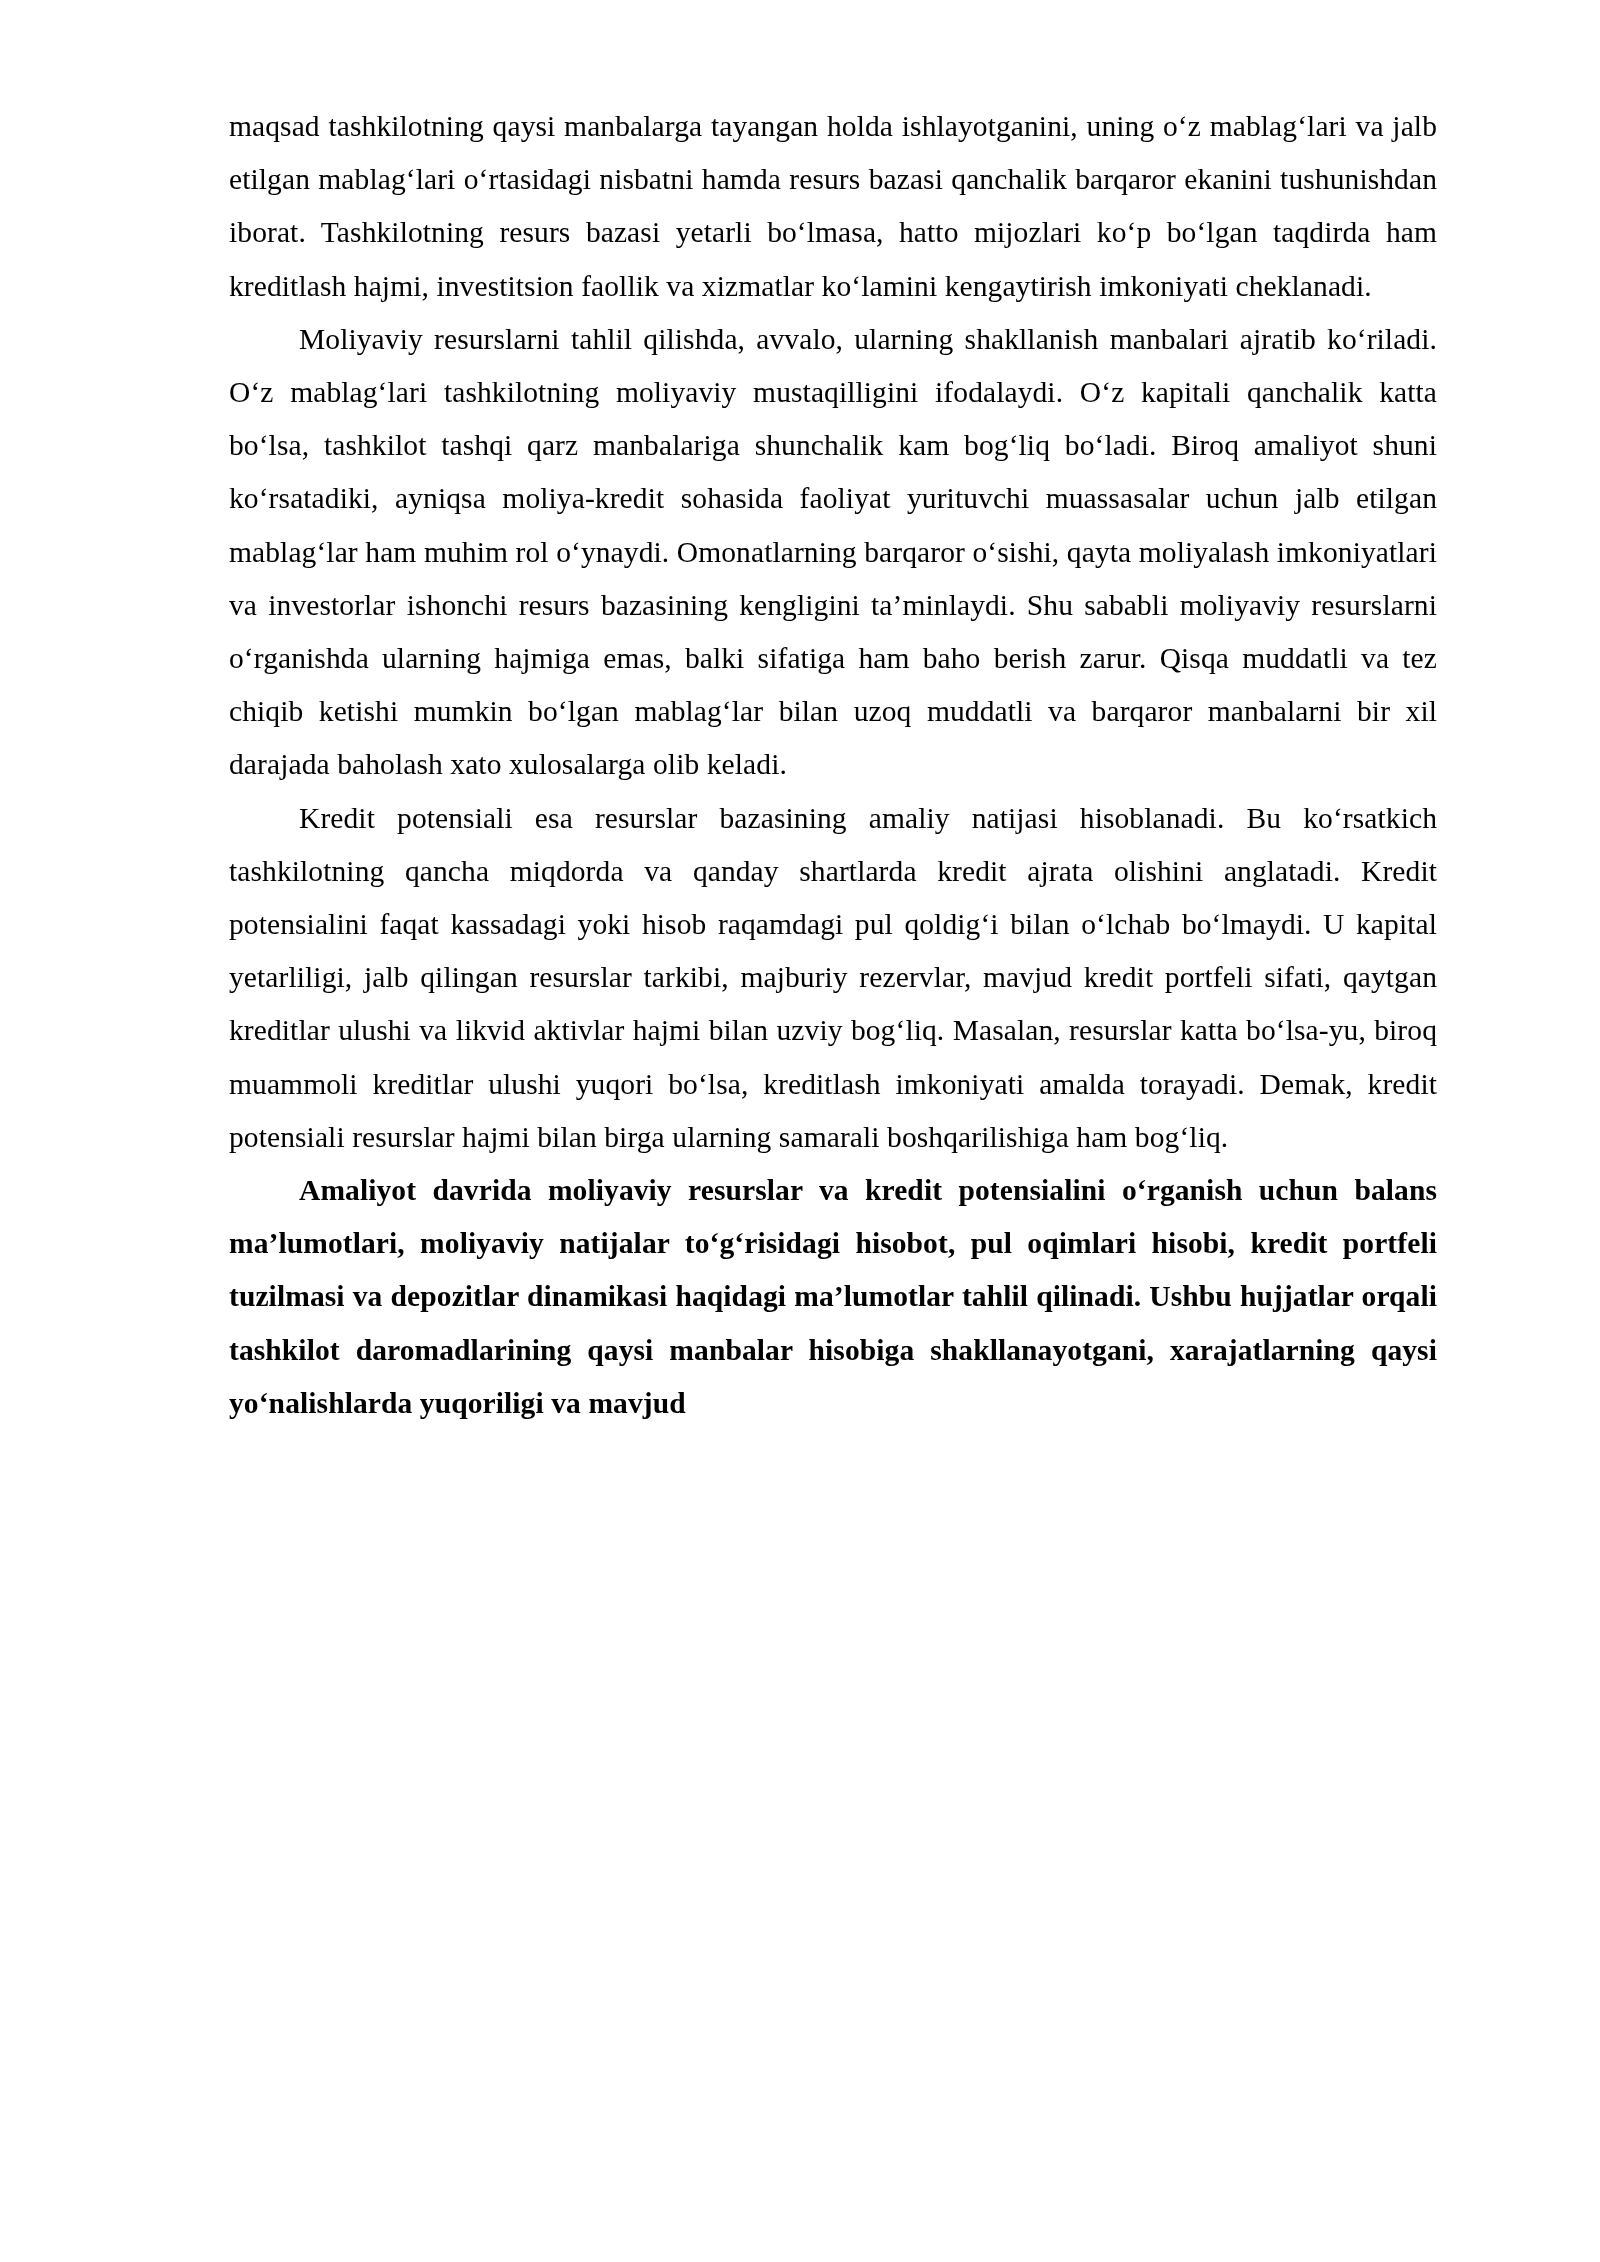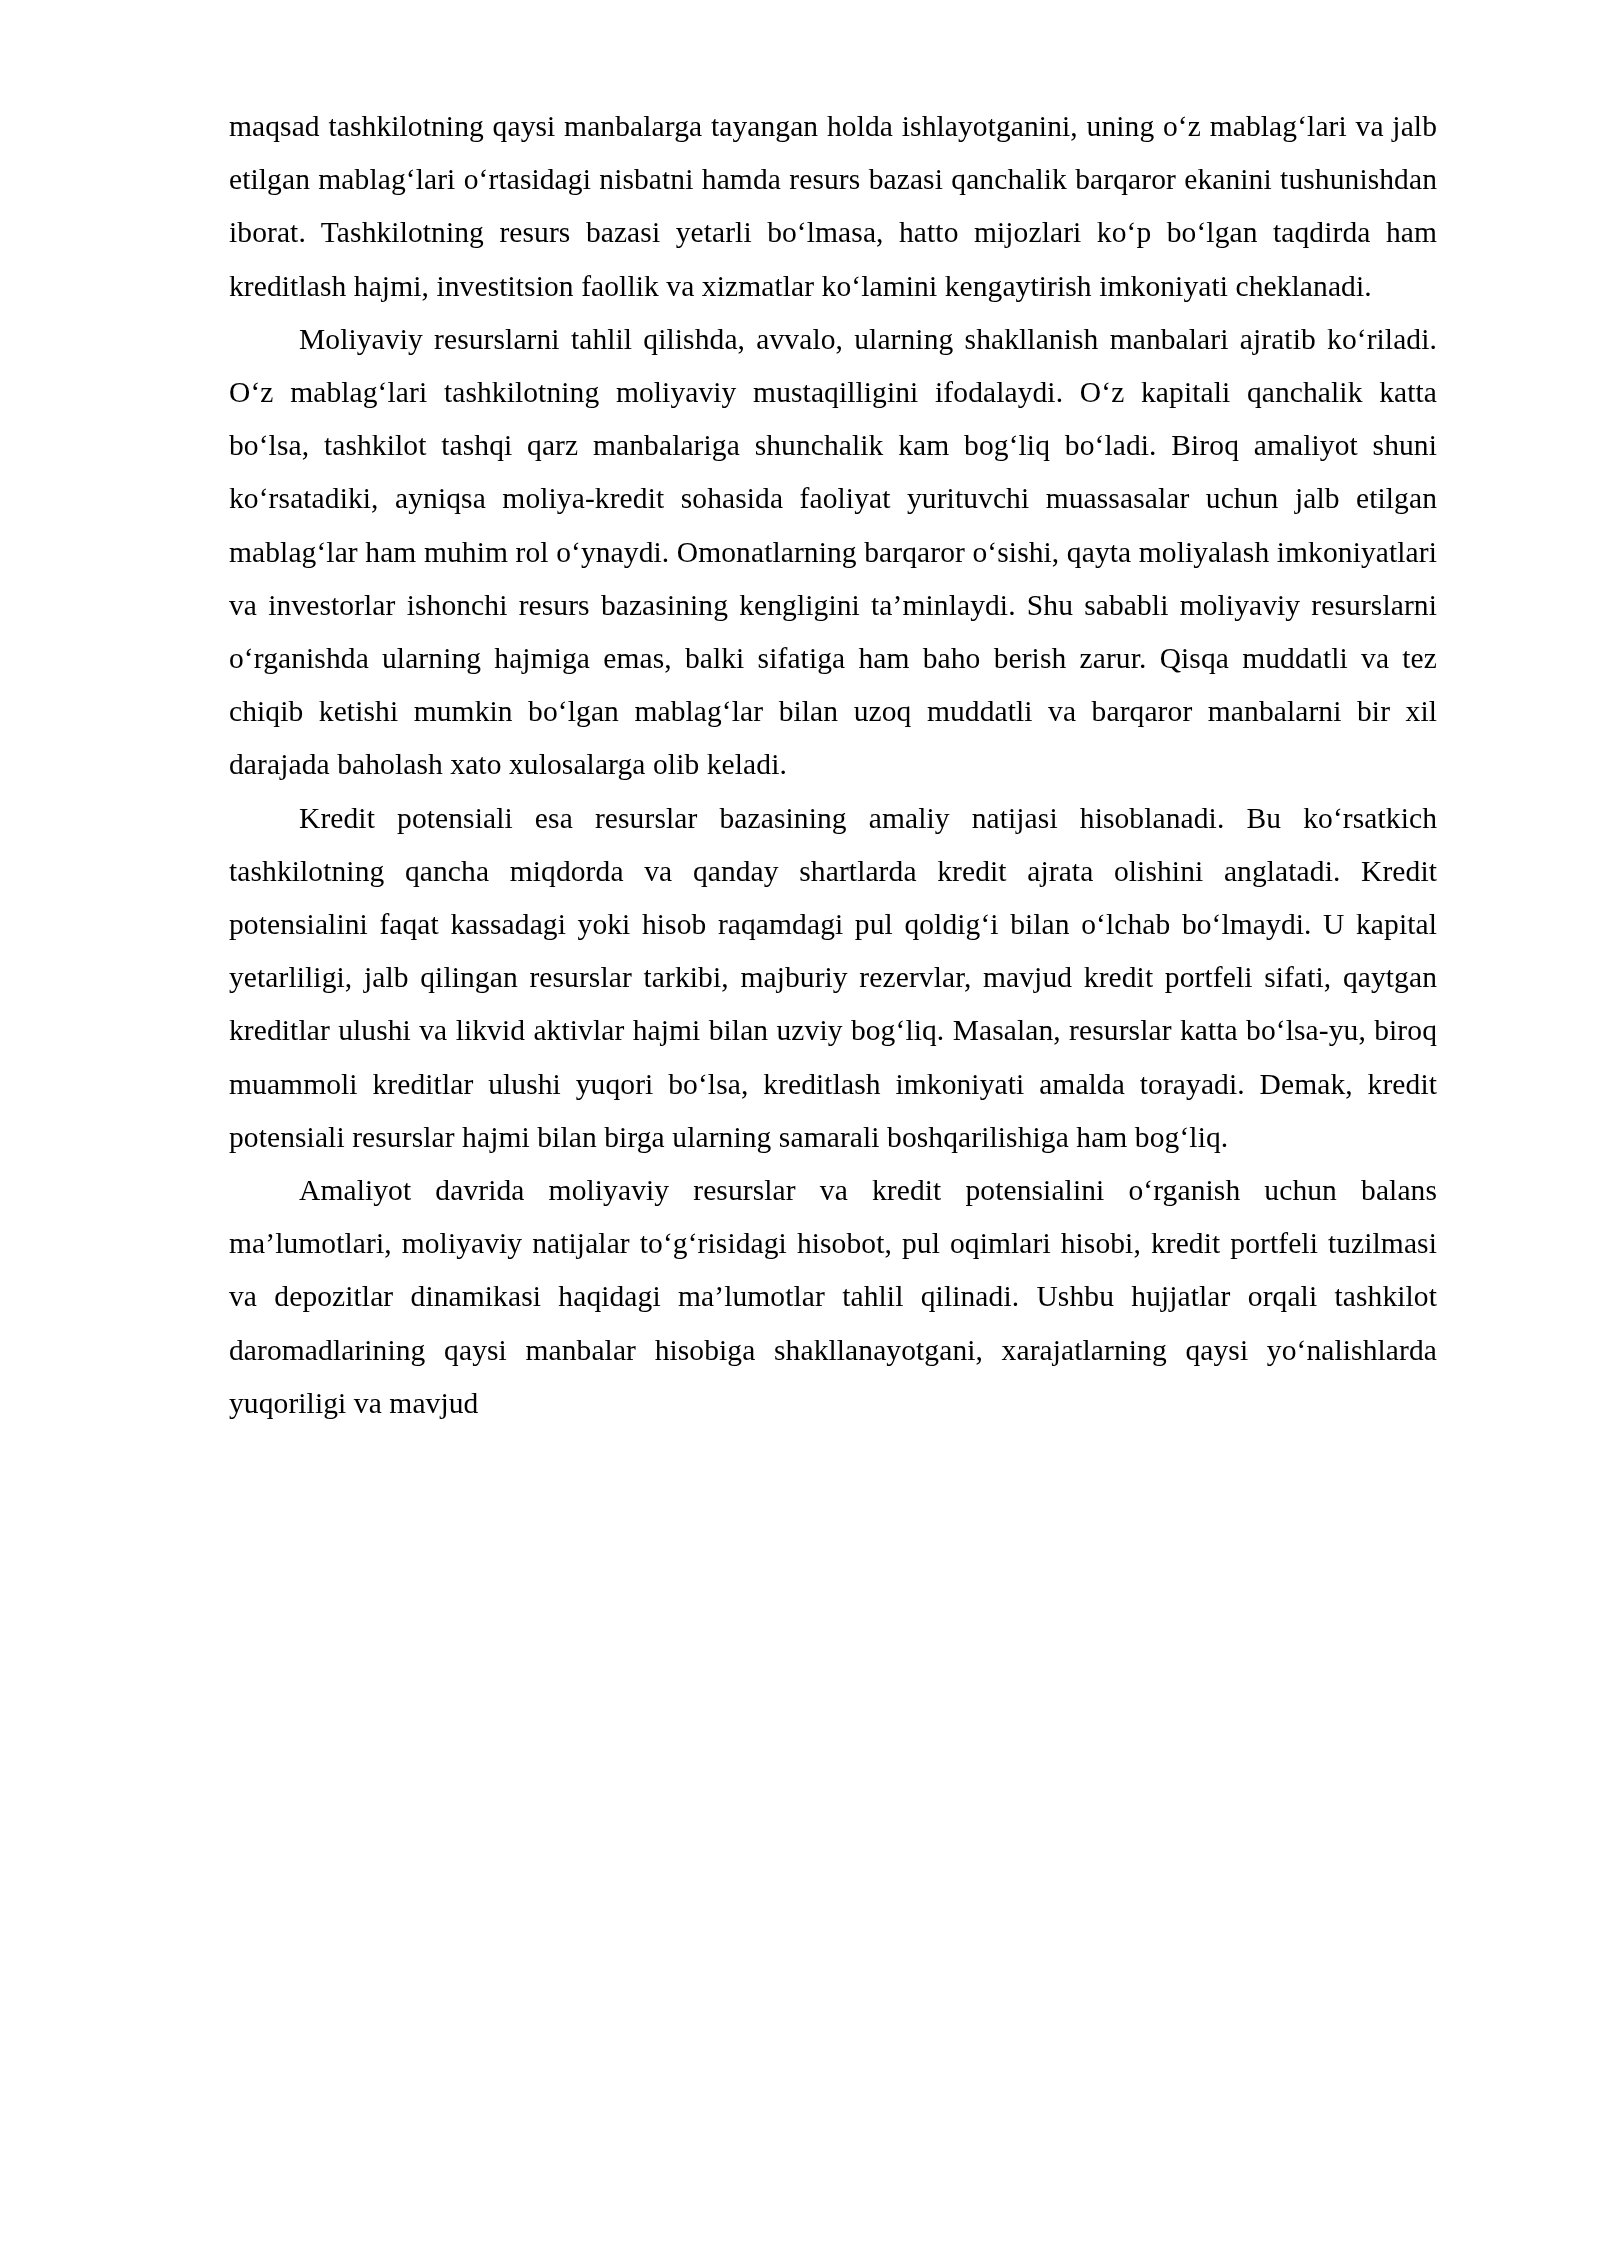--- a/index.html
+++ b/index.html
@@ -38,20 +38,21 @@
     word-spacing: 0px;
     hyphens: none;
     -webkit-hyphens: none;
   }
   p.para.indent {
     text-indent: 70px;
   }
   
   p.para:last-child {
     text-align: justify;
+    font-weight: bold;
   }
 </style>
 </head>
 <body>
 
 <div class="page">
   <div class="text-column">
     <p class="para">maqsad tashkilotning qaysi manbalarga tayangan holda ishlayotganini, uning o‘z mablag‘lari va jalb etilgan mablag‘lari o‘rtasidagi nisbatni hamda resurs bazasi qanchalik barqaror ekanini tushunishdan iborat. Tashkilotning resurs bazasi yetarli bo‘lmasa, hatto mijozlari ko‘p bo‘lgan taqdirda ham kreditlash hajmi, investitsion faollik va xizmatlar ko‘lamini kengaytirish imkoniyati cheklanadi.</p>
     <p class="para indent">Moliyaviy resurslarni tahlil qilishda, avvalo, ularning shakllanish manbalari ajratib ko‘riladi. O‘z mablag‘lari tashkilotning moliyaviy mustaqilligini ifodalaydi. O‘z kapitali qanchalik katta bo‘lsa, tashkilot tashqi qarz manbalariga shunchalik kam bog‘liq bo‘ladi. Biroq amaliyot shuni ko‘rsatadiki, ayniqsa moliya-kredit sohasida faoliyat yurituvchi muassasalar uchun jalb etilgan mablag‘lar ham muhim rol o‘ynaydi. Omonatlarning barqaror o‘sishi, qayta moliyalash imkoniyatlari va investorlar ishonchi resurs bazasining kengligini ta’minlaydi. Shu sababli moliyaviy resurslarni o‘rganishda ularning hajmiga emas, balki sifatiga ham baho berish zarur. Qisqa muddatli va tez chiqib ketishi mumkin bo‘lgan mablag‘lar bilan uzoq muddatli va barqaror manbalarni bir xil darajada baholash xato xulosalarga olib keladi.</p>
     <p class="para indent">Kredit potensiali esa resurslar bazasining amaliy natijasi hisoblanadi. Bu ko‘rsatkich tashkilotning qancha miqdorda va qanday shartlarda kredit ajrata olishini anglatadi. Kredit potensialini faqat kassadagi yoki hisob raqamdagi pul qoldig‘i bilan o‘lchab bo‘lmaydi. U kapital yetarliligi, jalb qilingan resurslar tarkibi, majburiy rezervlar, mavjud kredit portfeli sifati, qaytgan kreditlar ulushi va likvid aktivlar hajmi bilan uzviy bog‘liq. Masalan, resurslar katta bo‘lsa-yu, biroq muammoli kreditlar ulushi yuqori bo‘lsa, kreditlash imkoniyati amalda torayadi. Demak, kredit potensiali resurslar hajmi bilan birga ularning samarali boshqarilishiga ham bog‘liq.</p>

